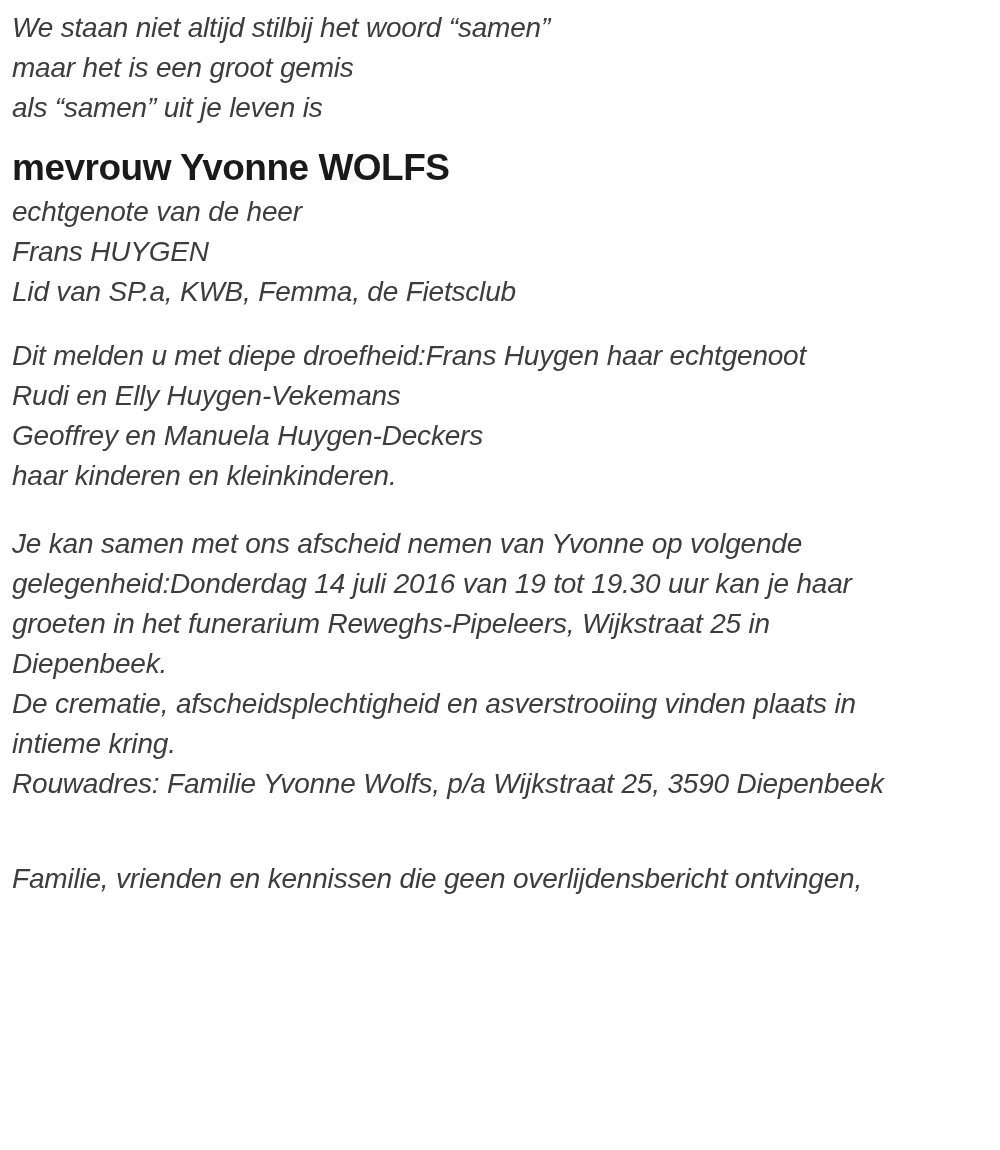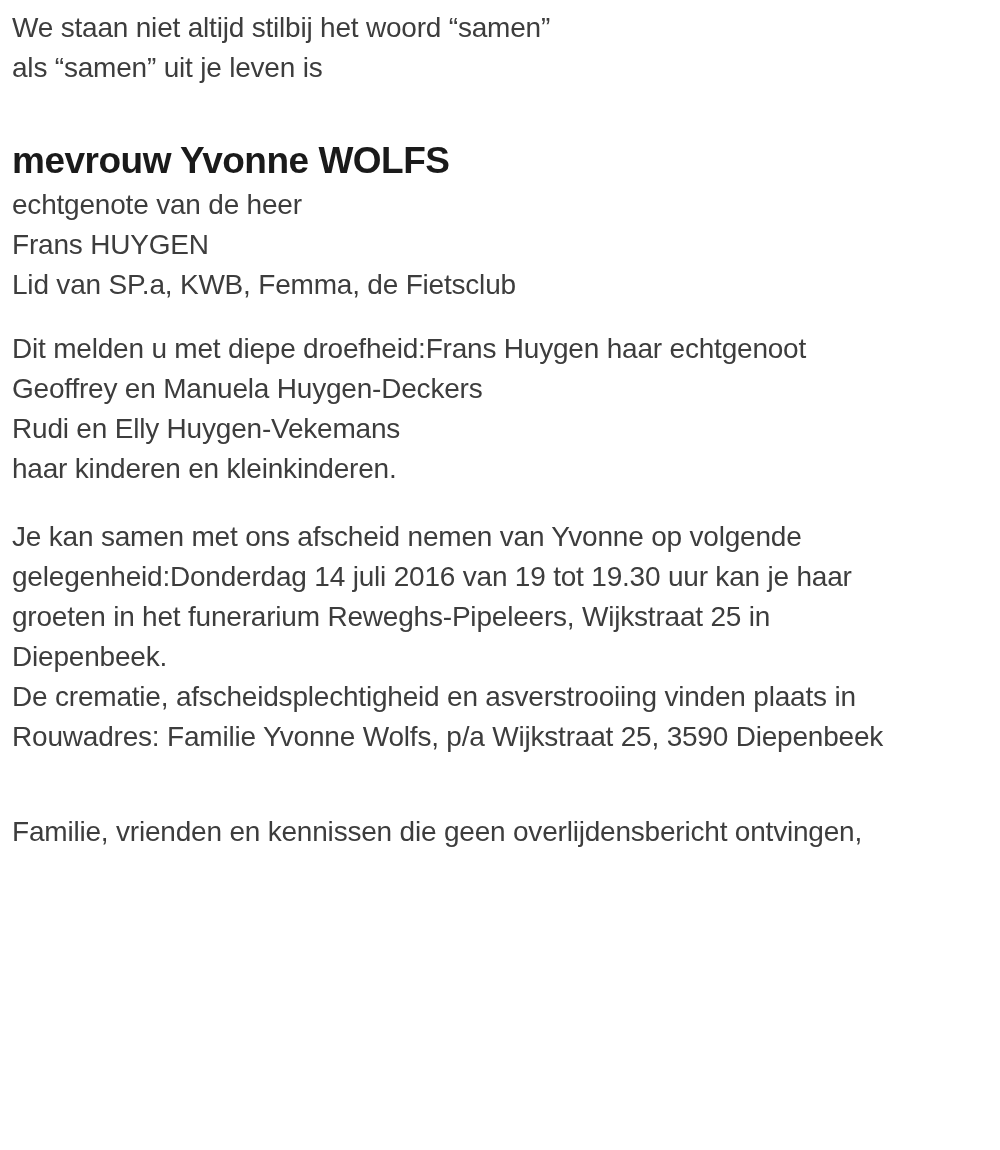--- a/index.html
+++ b/index.html
@@ -16,70 +16,73 @@
     font-family: "Liberation Sans", sans-serif;
     color: #3d3d3d;
     overflow: hidden;
   }
   .obituary p {
     margin: 0;
     font-size: 28px;
     line-height: 40px;
     font-weight: 400;
     letter-spacing: -0.2px;
+    font-style: italic;
   }
   h1.deceased-name {
     margin: 0;
     font-size: 37px;
     line-height: 48px;
     font-weight: 700;
     color: #1a1a1a;
     letter-spacing: -0.5px;
   }
   .poem            { margin-top: 6px;  }
-  .deceased-header { margin-top: 49px; }
+  .deceased-header { margin-top: 16px; }
   .memberships     { margin-top: 48px; }
   .life-dates      { margin-top: 40px; }
   .announcement    { margin-top: 24px; }
   .farewell        { margin-top: 28px; }
   .mourning-address{ margin-top: 40px; }
   .closing         { margin-top: 55px; }
 </style>
 </head>
 <body>
 
 <main class="obituary">
 
   <section class="poem">
     <p>We staan niet altijd stilbij het woord “samen”</p>
+    <p>maar het is een groot gemis</p>
     <p>als “samen” uit je leven is</p>
   </section>
 
   <section class="deceased-header">
     <h1 class="deceased-name">mevrouw Yvonne WOLFS</h1>
     <p>echtgenote van de heer</p>
     <p>Frans HUYGEN</p>
   </section>
 
   <p class="memberships">Lid van SP.a, KWB, Femma, de Fietsclub</p>
 
 
   <section class="announcement">
     <p>Dit melden u met diepe droefheid:Frans Huygen haar echtgenoot</p>
+    <p>Rudi en Elly Huygen-Vekemans</p>
     <p>Geoffrey en Manuela Huygen-Deckers</p>
-    <p>Rudi en Elly Huygen-Vekemans</p>
     <p>haar kinderen en kleinkinderen.</p>
   </section>
 
   <section class="farewell">
     <p>Je kan samen met ons afscheid nemen van Yvonne op volgende</p>
     <p>gelegenheid:Donderdag 14 juli 2016 van 19 tot 19.30 uur kan je haar</p>
     <p>groeten in het funerarium Reweghs-Pipeleers, Wijkstraat 25 in</p>
     <p>Diepenbeek.</p>
     <p>De crematie, afscheidsplechtigheid en asverstrooiing vinden plaats in</p>
+    <p>intieme kring.</p>
   </section>
 
   <p class="mourning-address">Rouwadres: Familie Yvonne Wolfs, p/a Wijkstraat 25, 3590 Diepenbeek</p>
 
   <section class="closing">
     <p>Familie, vrienden en kennissen die geen overlijdensbericht ontvingen,</p>
   </section>
 
 </main>
 

